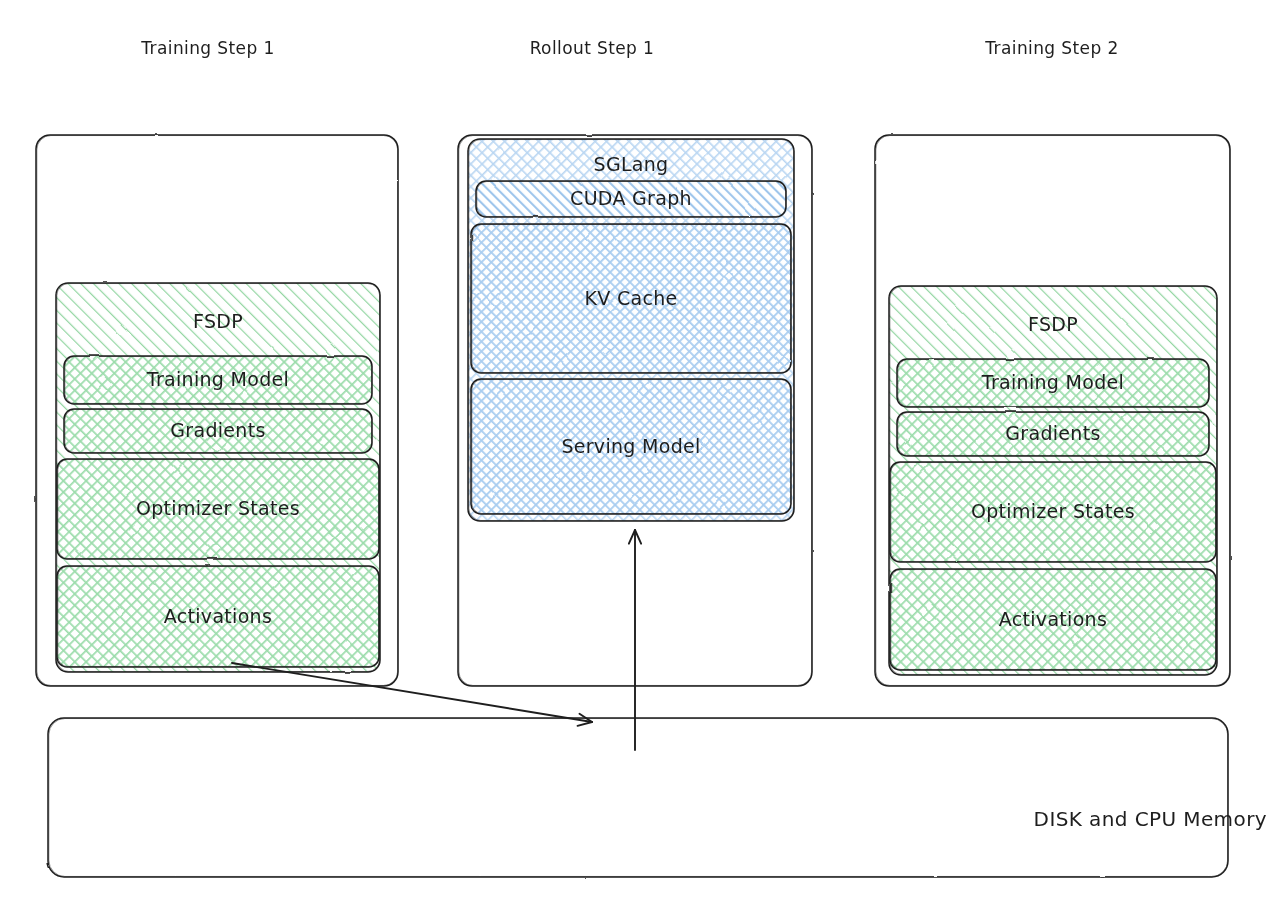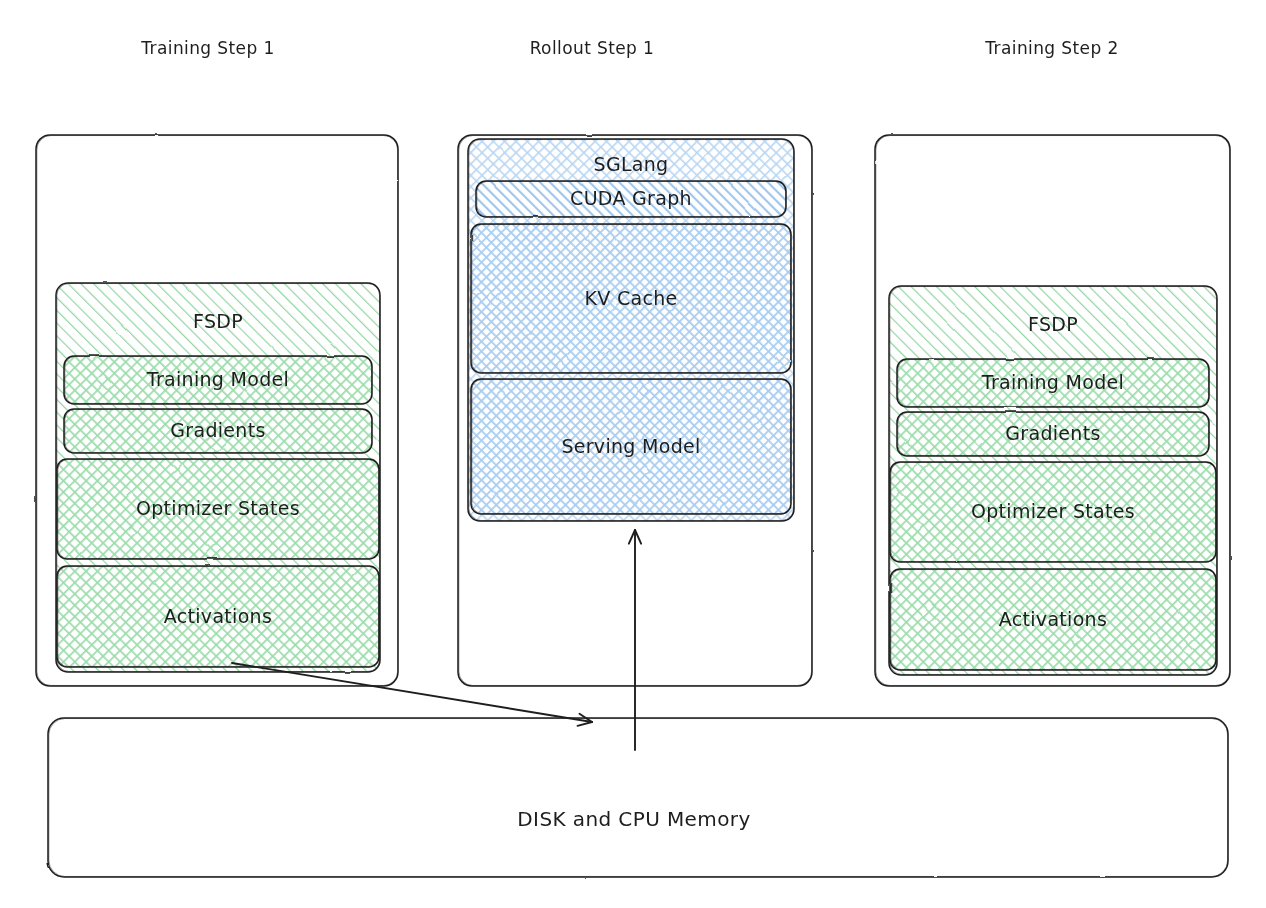--- a/index.html
+++ b/index.html
@@ -12,21 +12,21 @@
   svg.layer{position:absolute;left:0;top:0;width:1266px;height:908px;}
   .lbl{
     position:absolute;
     color:#1e1e1e;
     white-space:nowrap;
     text-align:center;
     font-family:"DejaVu Sans","Liberation Sans",sans-serif;
   }
   .col-title{font-size:17px;letter-spacing:.4px;}
   .box-label{font-size:19px;letter-spacing:.3px;}
-  .big-label{font-size:20px;letter-spacing:.4px;}
+  .big-label{font-size:20px;letter-spacing:.4px;text-align:right;}
 </style>
 </head>
 <body>
 
 <div id="stage">
   <svg class="layer" id="shape-layer" viewBox="0 0 1266 908" xmlns="http://www.w3.org/2000/svg">
     <defs>
       <pattern id="diagonal-green" patternUnits="userSpaceOnUse" width="9" height="9" patternTransform="rotate(-45)">
         <rect width="9" height="9" fill="#ffffff"></rect>
         <line x1="0" y1="0" x2="0" y2="9" stroke="#93d6a2" stroke-width="2.4"></line>

